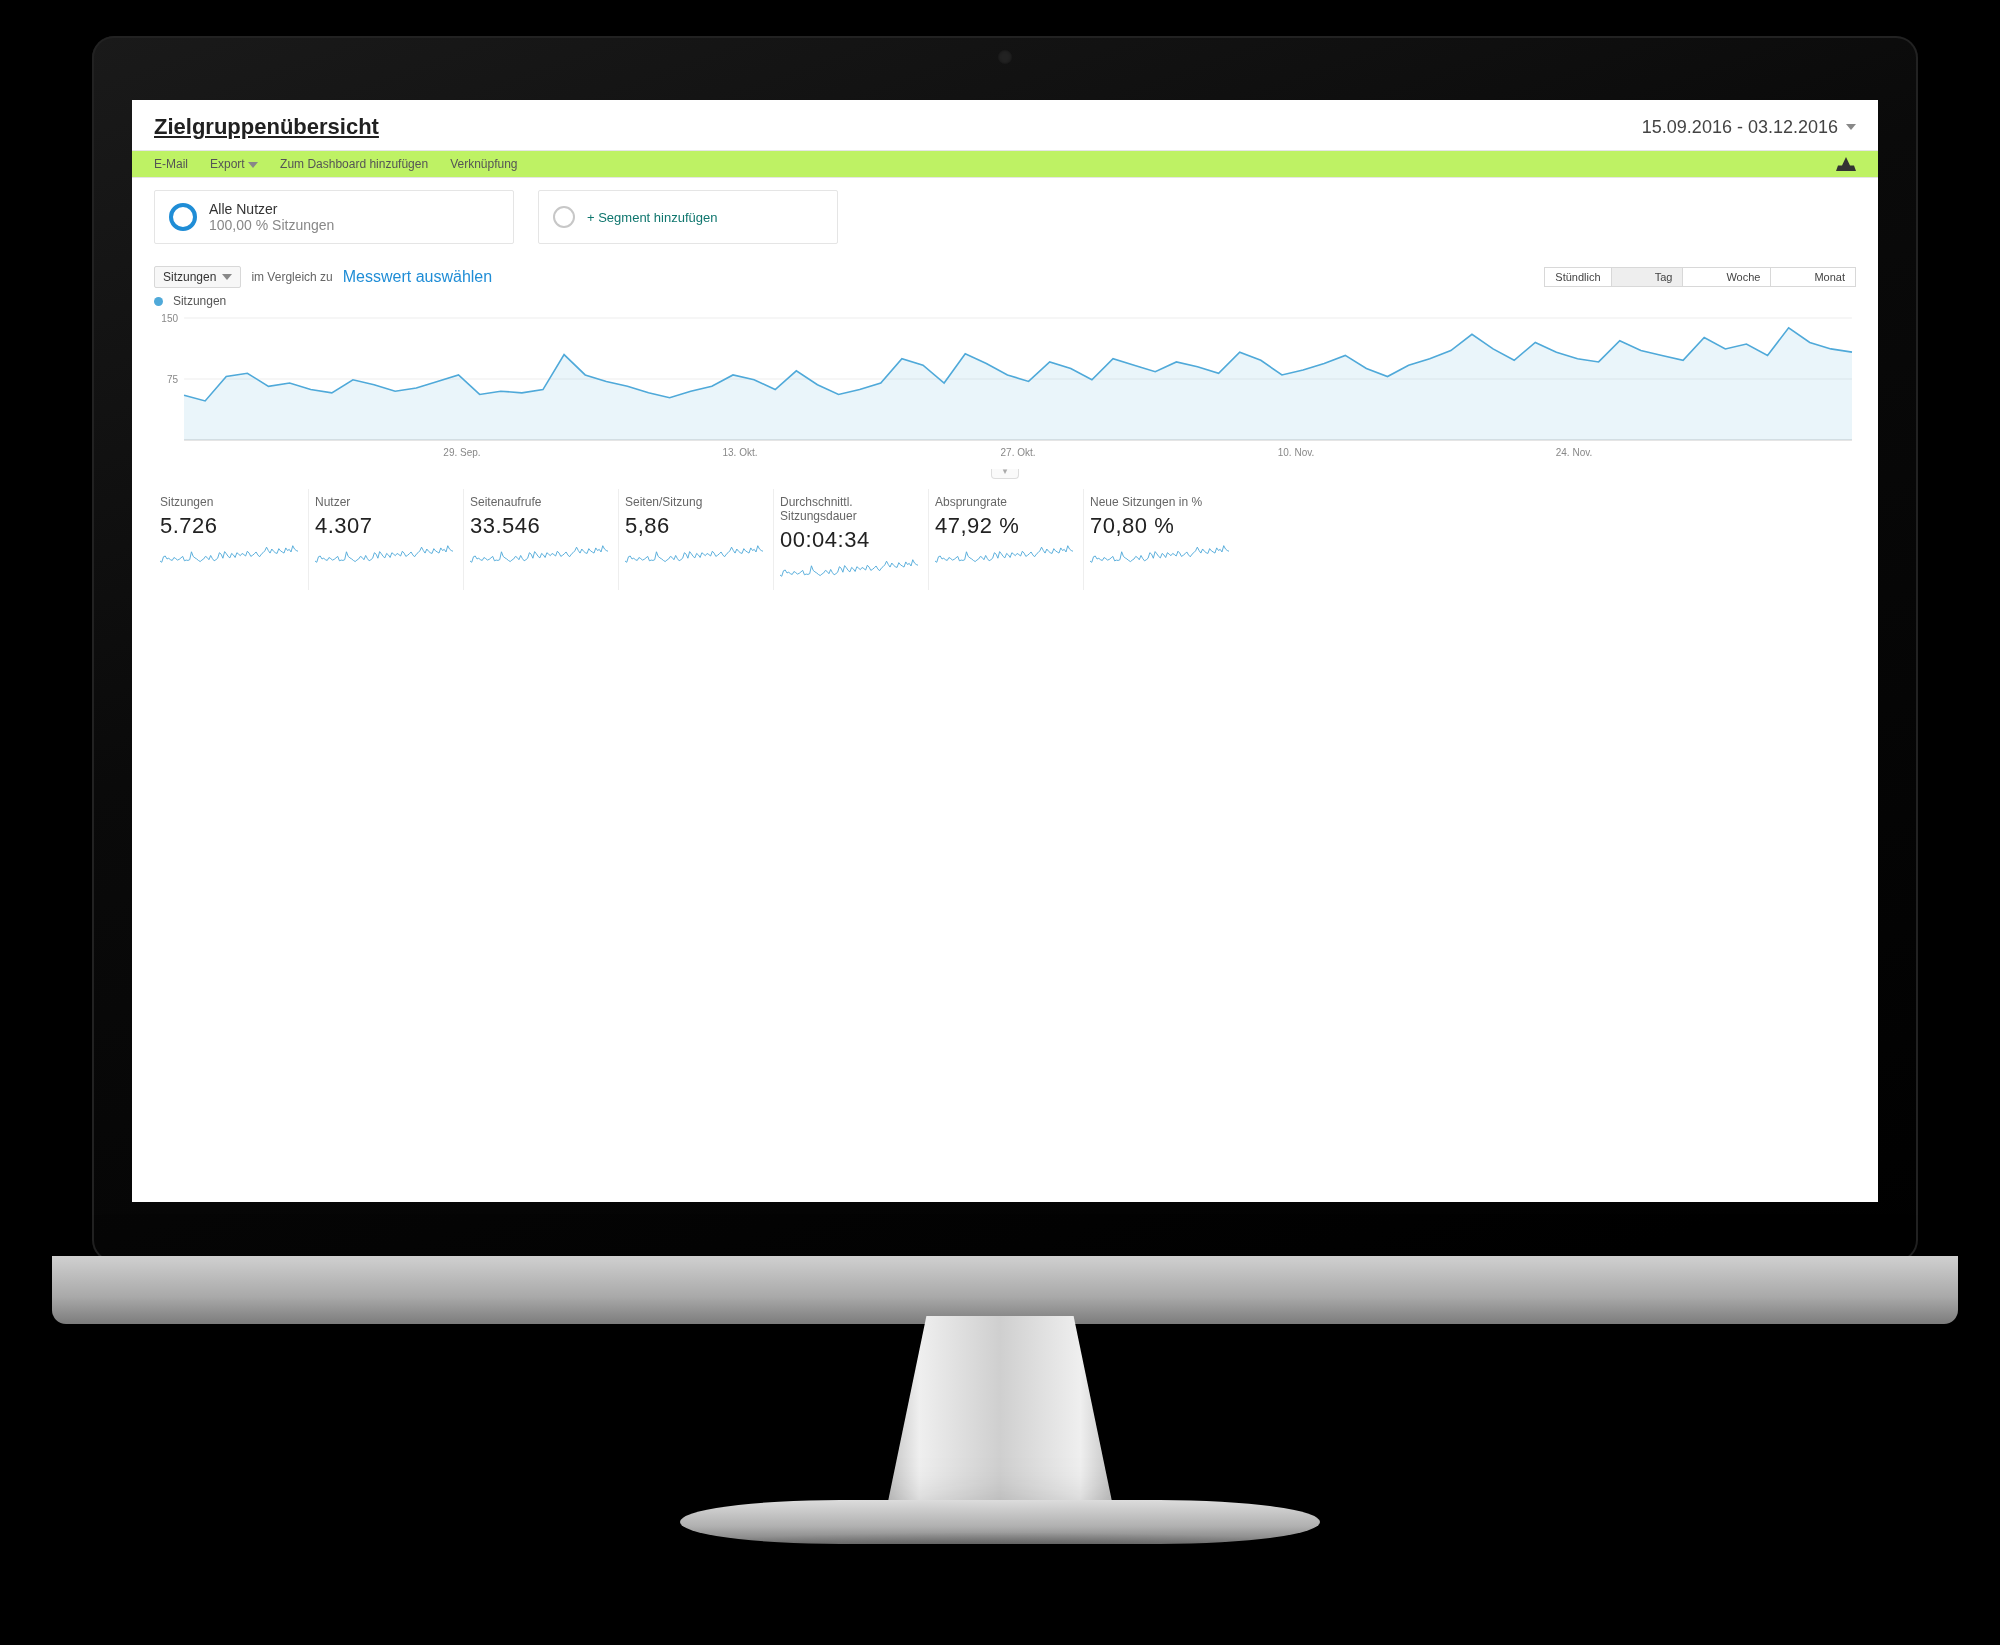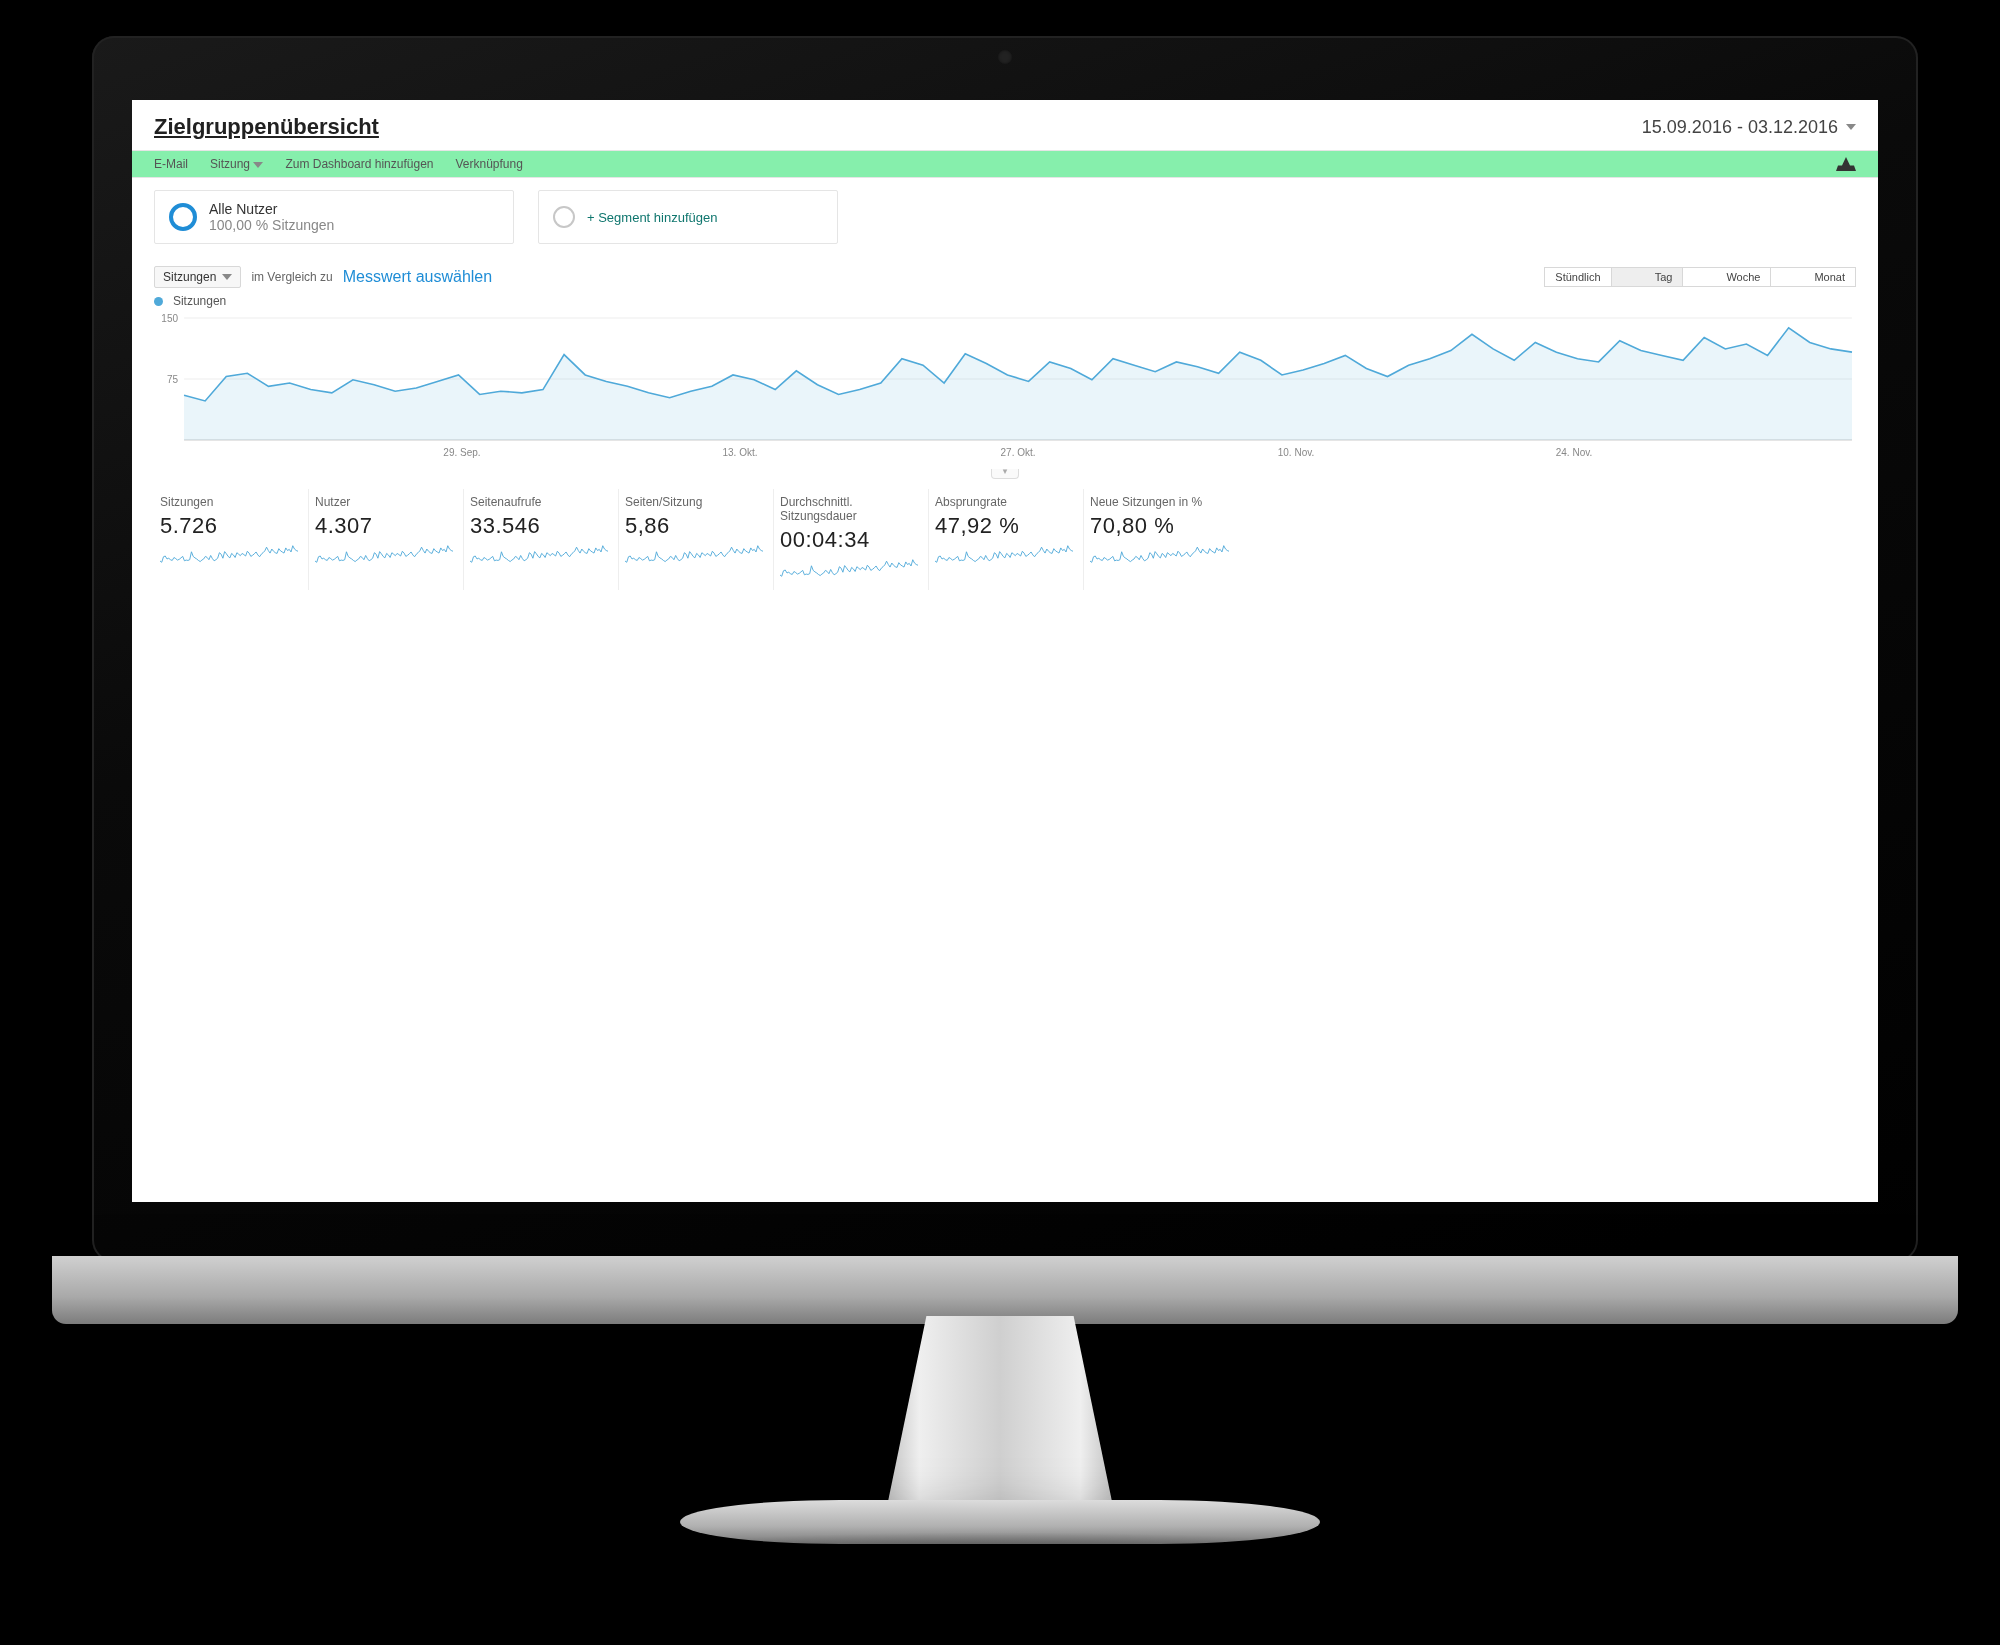--- a/index.html
+++ b/index.html
@@ -62,21 +62,21 @@
   
   .page { width:100%; height:100%; display:flex; flex-direction:column; font-size:14px; color:#212121; }
   .titlebar { display:flex; align-items:center; justify-content:space-between; padding:14px 22px 10px 22px; }
   .title { font-size:22px; font-weight:700; color:#212121;text-decoration:underline; }
   .daterange { font-size:18px; color:#444; display:flex; align-items:center; gap:8px; cursor:pointer; }
   .caret { width:0; height:0; border-left:5px solid transparent; border-right:5px solid transparent; border-top:6px solid #888; }
 
   .toolbar {
     display:flex; align-items:center; gap:22px; padding:6px 22px;
     border-top:1px solid #e5e5e5; border-bottom:1px solid #e5e5e5;
-    background:#86efac; font-size:12px; color:#555;
+    background:#bef264; font-size:12px; color:#555;
   }
   .toolbar .tbtn { cursor:pointer; }
   .toolbar .spacer { flex:1; }
   .cap-icon {
     width:20px; height:14px; position:relative;
   }
   .cap-icon::before{
     content:""; position:absolute; inset:0;
     background:#333;
     clip-path: polygon(0 100%, 10% 60%, 30% 60%, 50% 0, 70% 60%, 90% 60%, 100% 100%);
@@ -154,21 +154,21 @@
         <div class="title">Zielgruppenübersicht</div>
         <div class="daterange">
           <span>15.09.2016 - 03.12.2016</span>
           <span class="caret"></span>
         </div>
       </div>
 
       <div class="toolbar">
         <span class="tbtn">E-Mail</span>
         <span class="tbtn">
-          <span>Sitzung</span>&nbsp;<span class="caret" style="display:inline-block;vertical-align:middle"></span>
+          <span>Export</span>&nbsp;<span class="caret" style="display:inline-block;vertical-align:middle"></span>
         </span>
         <span class="tbtn">Zum Dashboard hinzufügen</span>
         <span class="tbtn">Verknüpfung</span>
         <span class="spacer"></span>
         <span class="cap-icon"></span>
       </div>
 
       <div class="segments">
         <div class="seg-card">
           <div class="seg-circle"></div>

